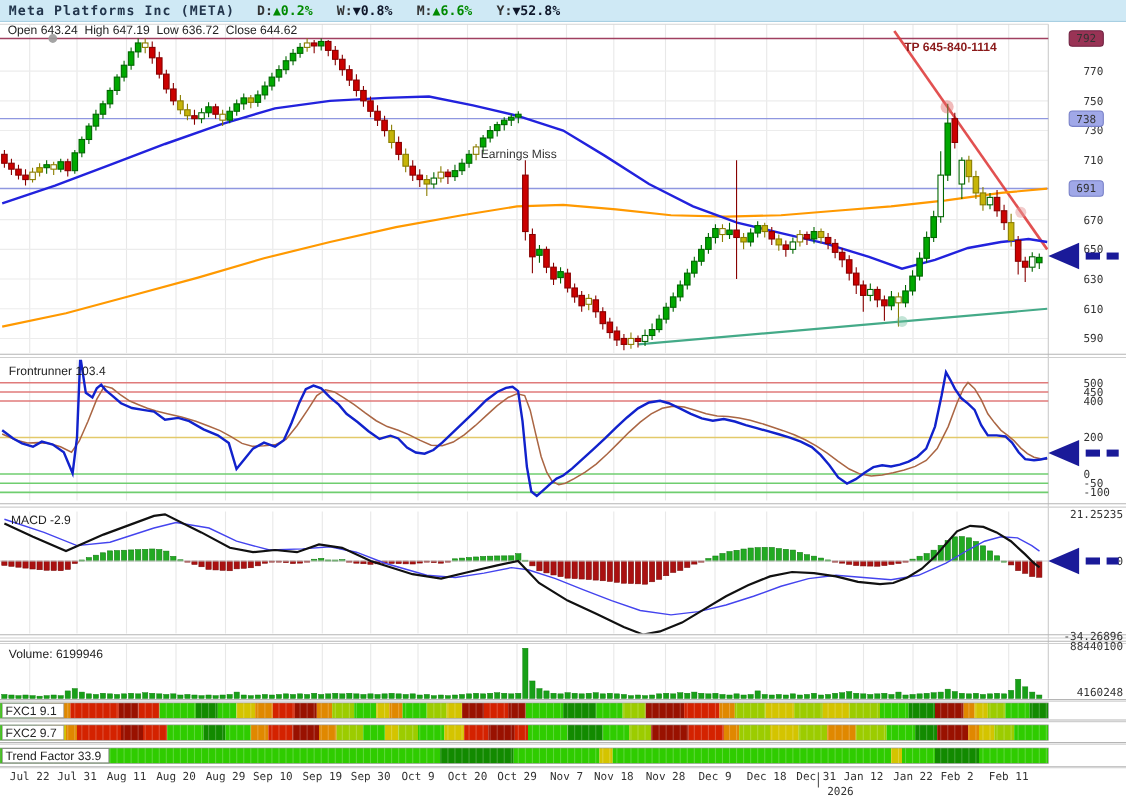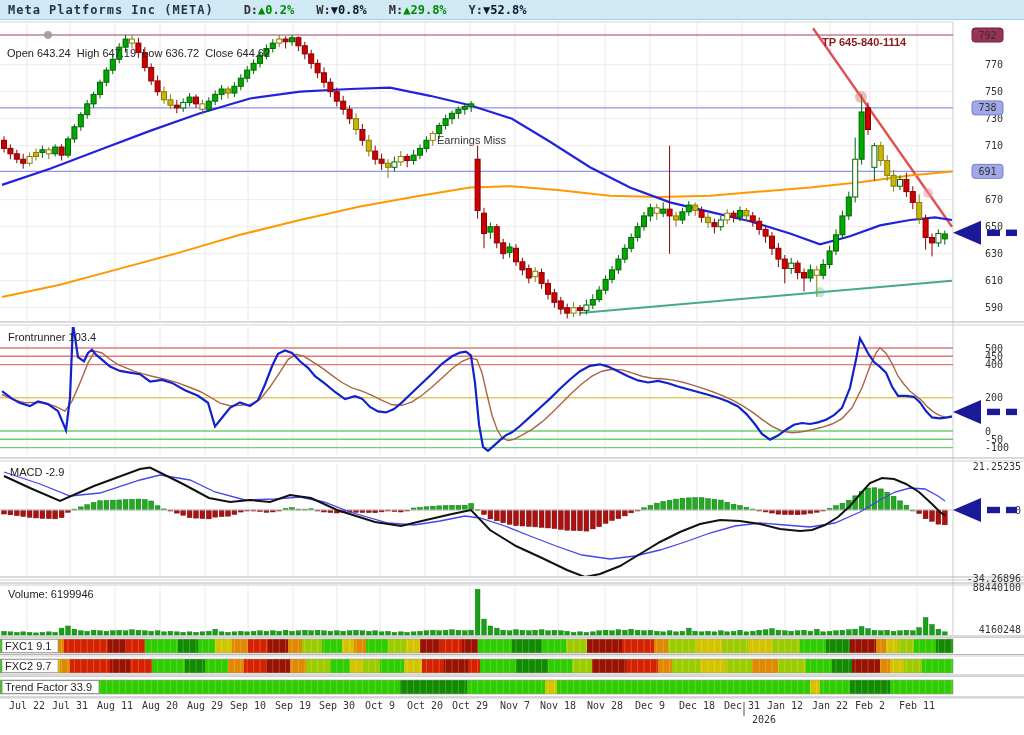--- a/index.html
+++ b/index.html
@@ -2,44 +2,44 @@
 <html><head>
 <meta charset="utf-8">
 <style>
   html,body{margin:0;padding:0;background:#fff;}
   #app{position:relative;width:1024px;height:735px;overflow:hidden;background:#fff;
        font-family:"Liberation Sans",sans-serif;padding-left:20px;}
   #titlebar{position:absolute;left:0;top:0;width:1024px;height:19px;background:#cfe9f5;
     border-bottom:1px solid #a8cfe2;display:flex;align-items:center;z-index:3;
     font-family:"DejaVu Sans Mono","Liberation Mono",monospace;font-size:12px;font-weight:bold;color:#22354c;}
   #titlebar .t{margin-left:8px;letter-spacing:1px;white-space:pre;}
-  #stats{display:flex;margin-left:30px;gap:22px;align-items:flex-end;}
+  #stats{display:flex;margin-left:20px;gap:22px;align-items:flex-end;}
   .stat{white-space:pre;}
   .stat .lbl{color:#333;}
   .up{color:#008a00;} .down{color:#0f172a;}
   #ohlcrow{position:absolute;left:7px;top:22px;z-index:3;font-size:11px;color:#222;
-    font-family:"Liberation Sans",sans-serif;white-space:pre;margin-top:25px;}
+    font-family:"Liberation Sans",sans-serif;white-space:pre;}
   #ohlcrow b{font-weight:normal;}
   svg{position:absolute;left:0;top:0;z-index:1;}
   text{font-family:"DejaVu Sans Mono","Liberation Mono",monospace;fill:#333;}
   .panel-label{font-family:"Liberation Sans",sans-serif;font-size:11px;fill:#222;}
   .annot{font-family:"Liberation Sans",sans-serif;font-size:11px;fill:#333;}
   .tp{font-family:"Liberation Sans",sans-serif;font-size:11px;fill:#8b1a1a;font-weight:bold;}
   .tick{font-size:10px;fill:#333;}
 </style>
 </head>
 <body>
 
 <div id="app">
   <div id="titlebar">
     <span class="t">Meta Platforms Inc (META)</span>
     <span id="stats">
         <span class="stat"><span class="lbl">D:</span><span class="up">▲0.2%</span></span>
         <span class="stat"><span class="lbl">W:</span><span class="down">▼0.8%</span></span>
-        <span class="stat"><span class="lbl">M:</span><span class="up">▲29.8%</span></span>
+        <span class="stat"><span class="lbl">M:</span><span class="up">▲6.6%</span></span>
         <span class="stat"><span class="lbl">Y:</span><span class="down">▼52.8%</span></span>
       </span>
   </div>
   <div id="ohlcrow"><b>Open</b> <b>643.24</b>  <b>High</b> <b>647.19</b>  <b>Low</b> <b>636.72</b>  <b>Close</b> <b>644.62</b></div>
 
   <svg id="chart" width="1024" height="735" viewBox="0 0 1024 735">
     <defs>
       <clipPath id="clip-main">
           <rect x="0" y="22" width="953" height="299"></rect>
         </clipPath>

